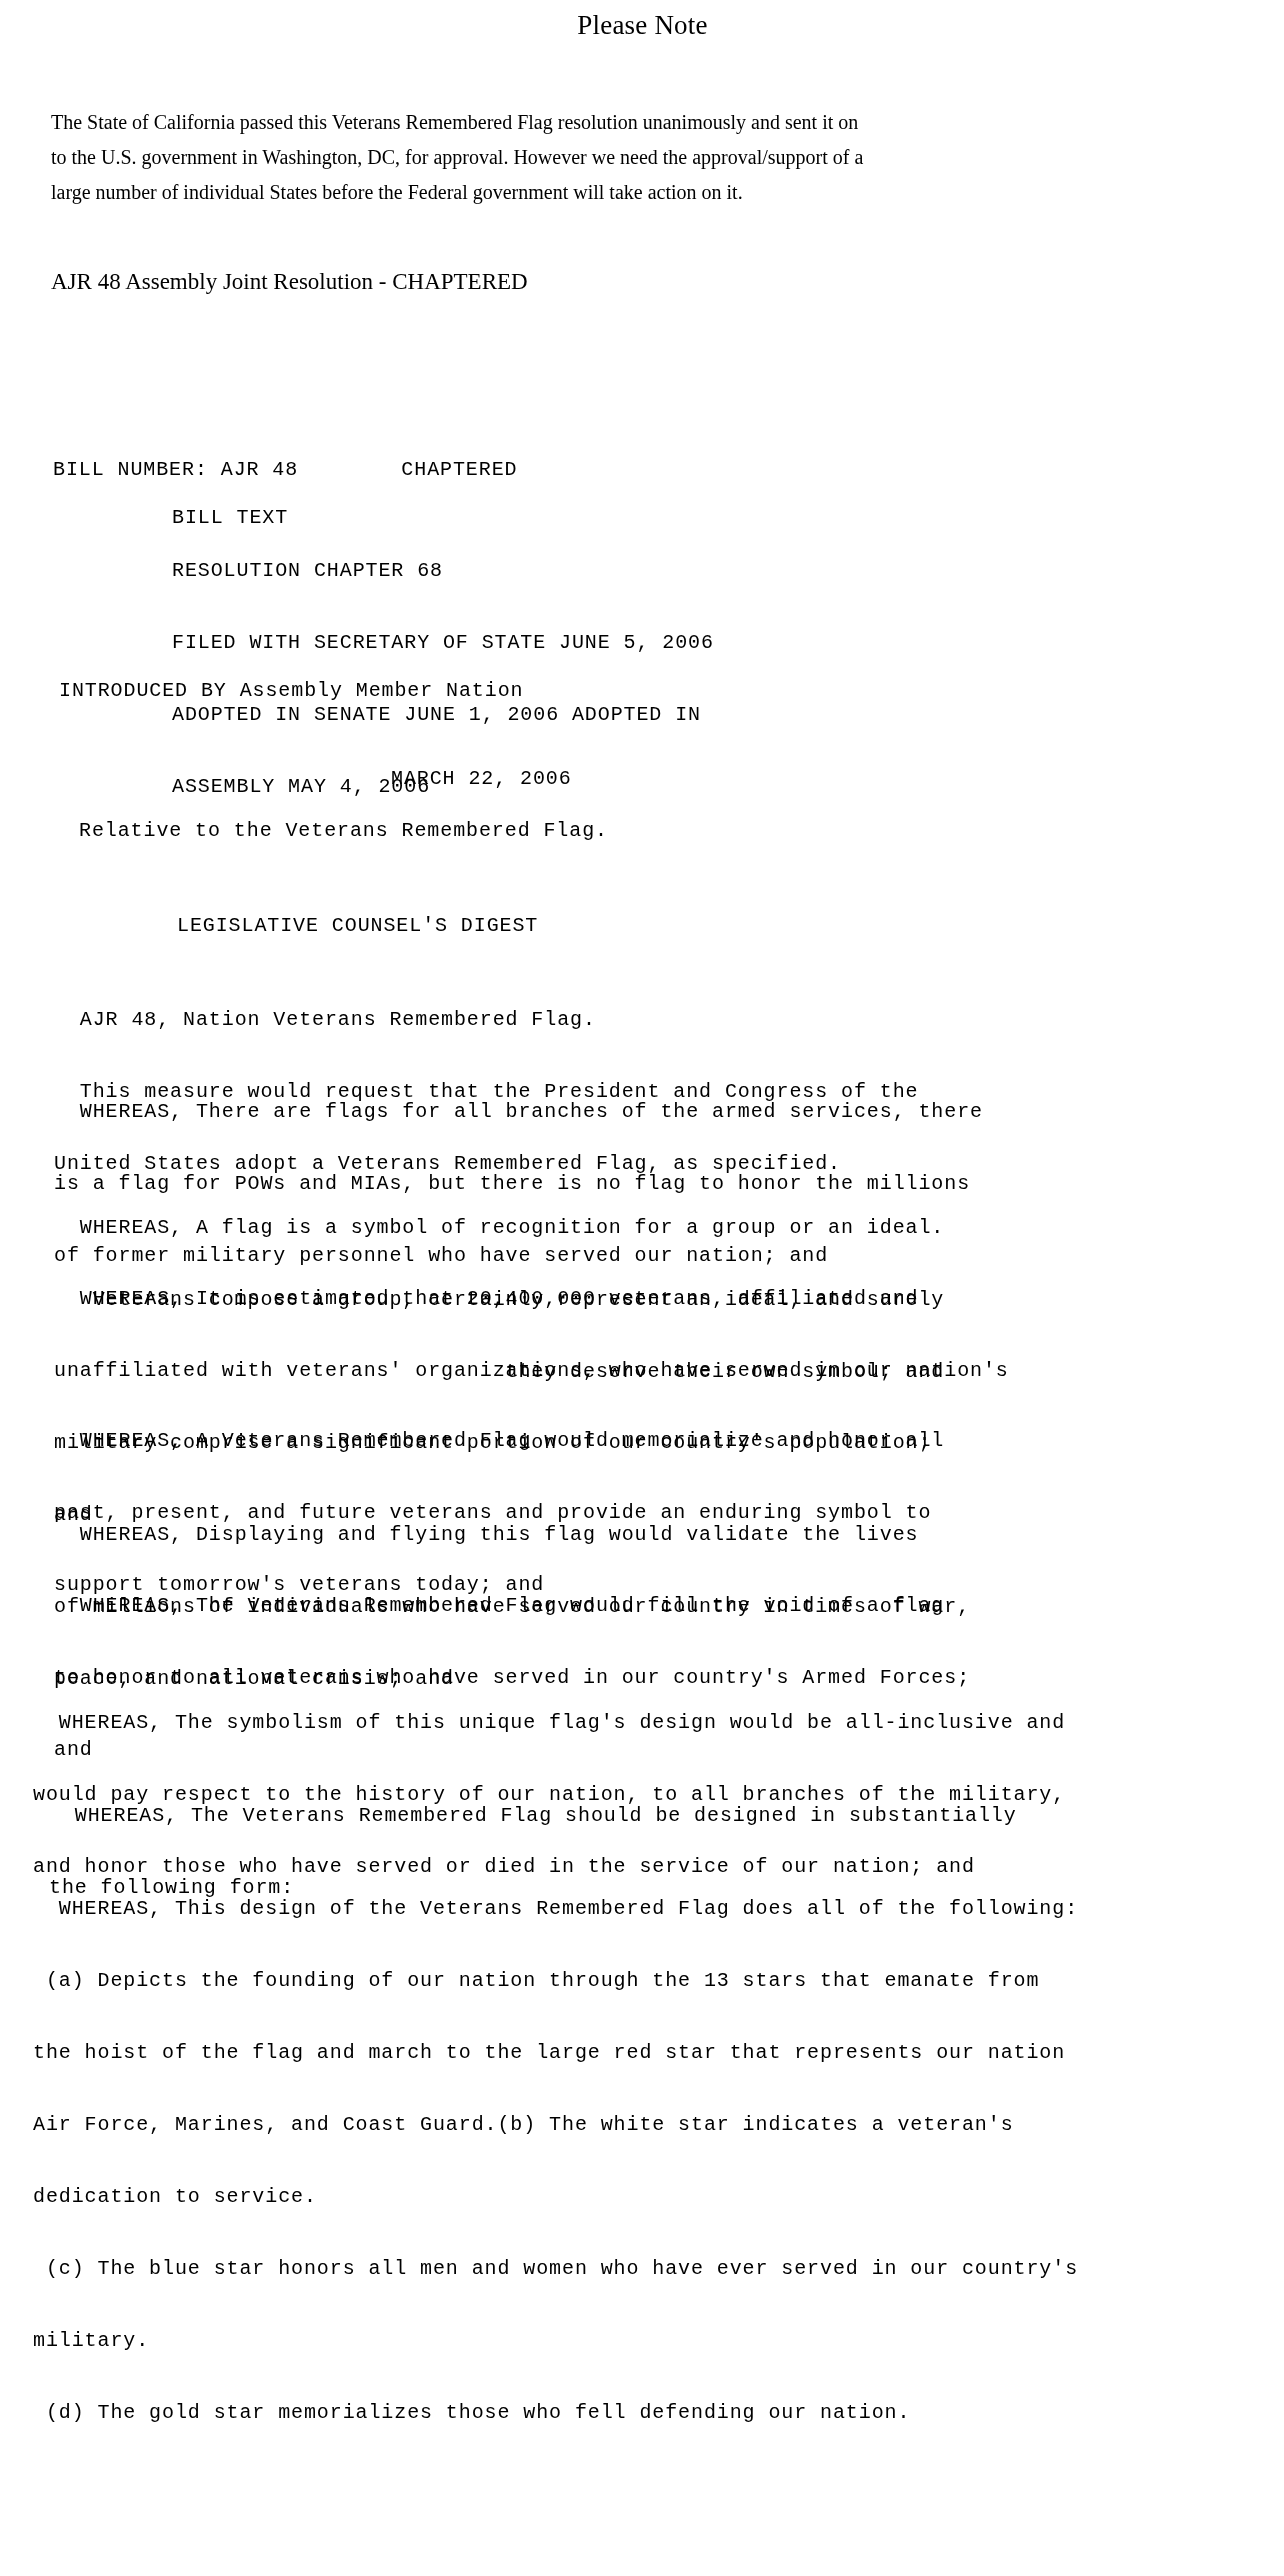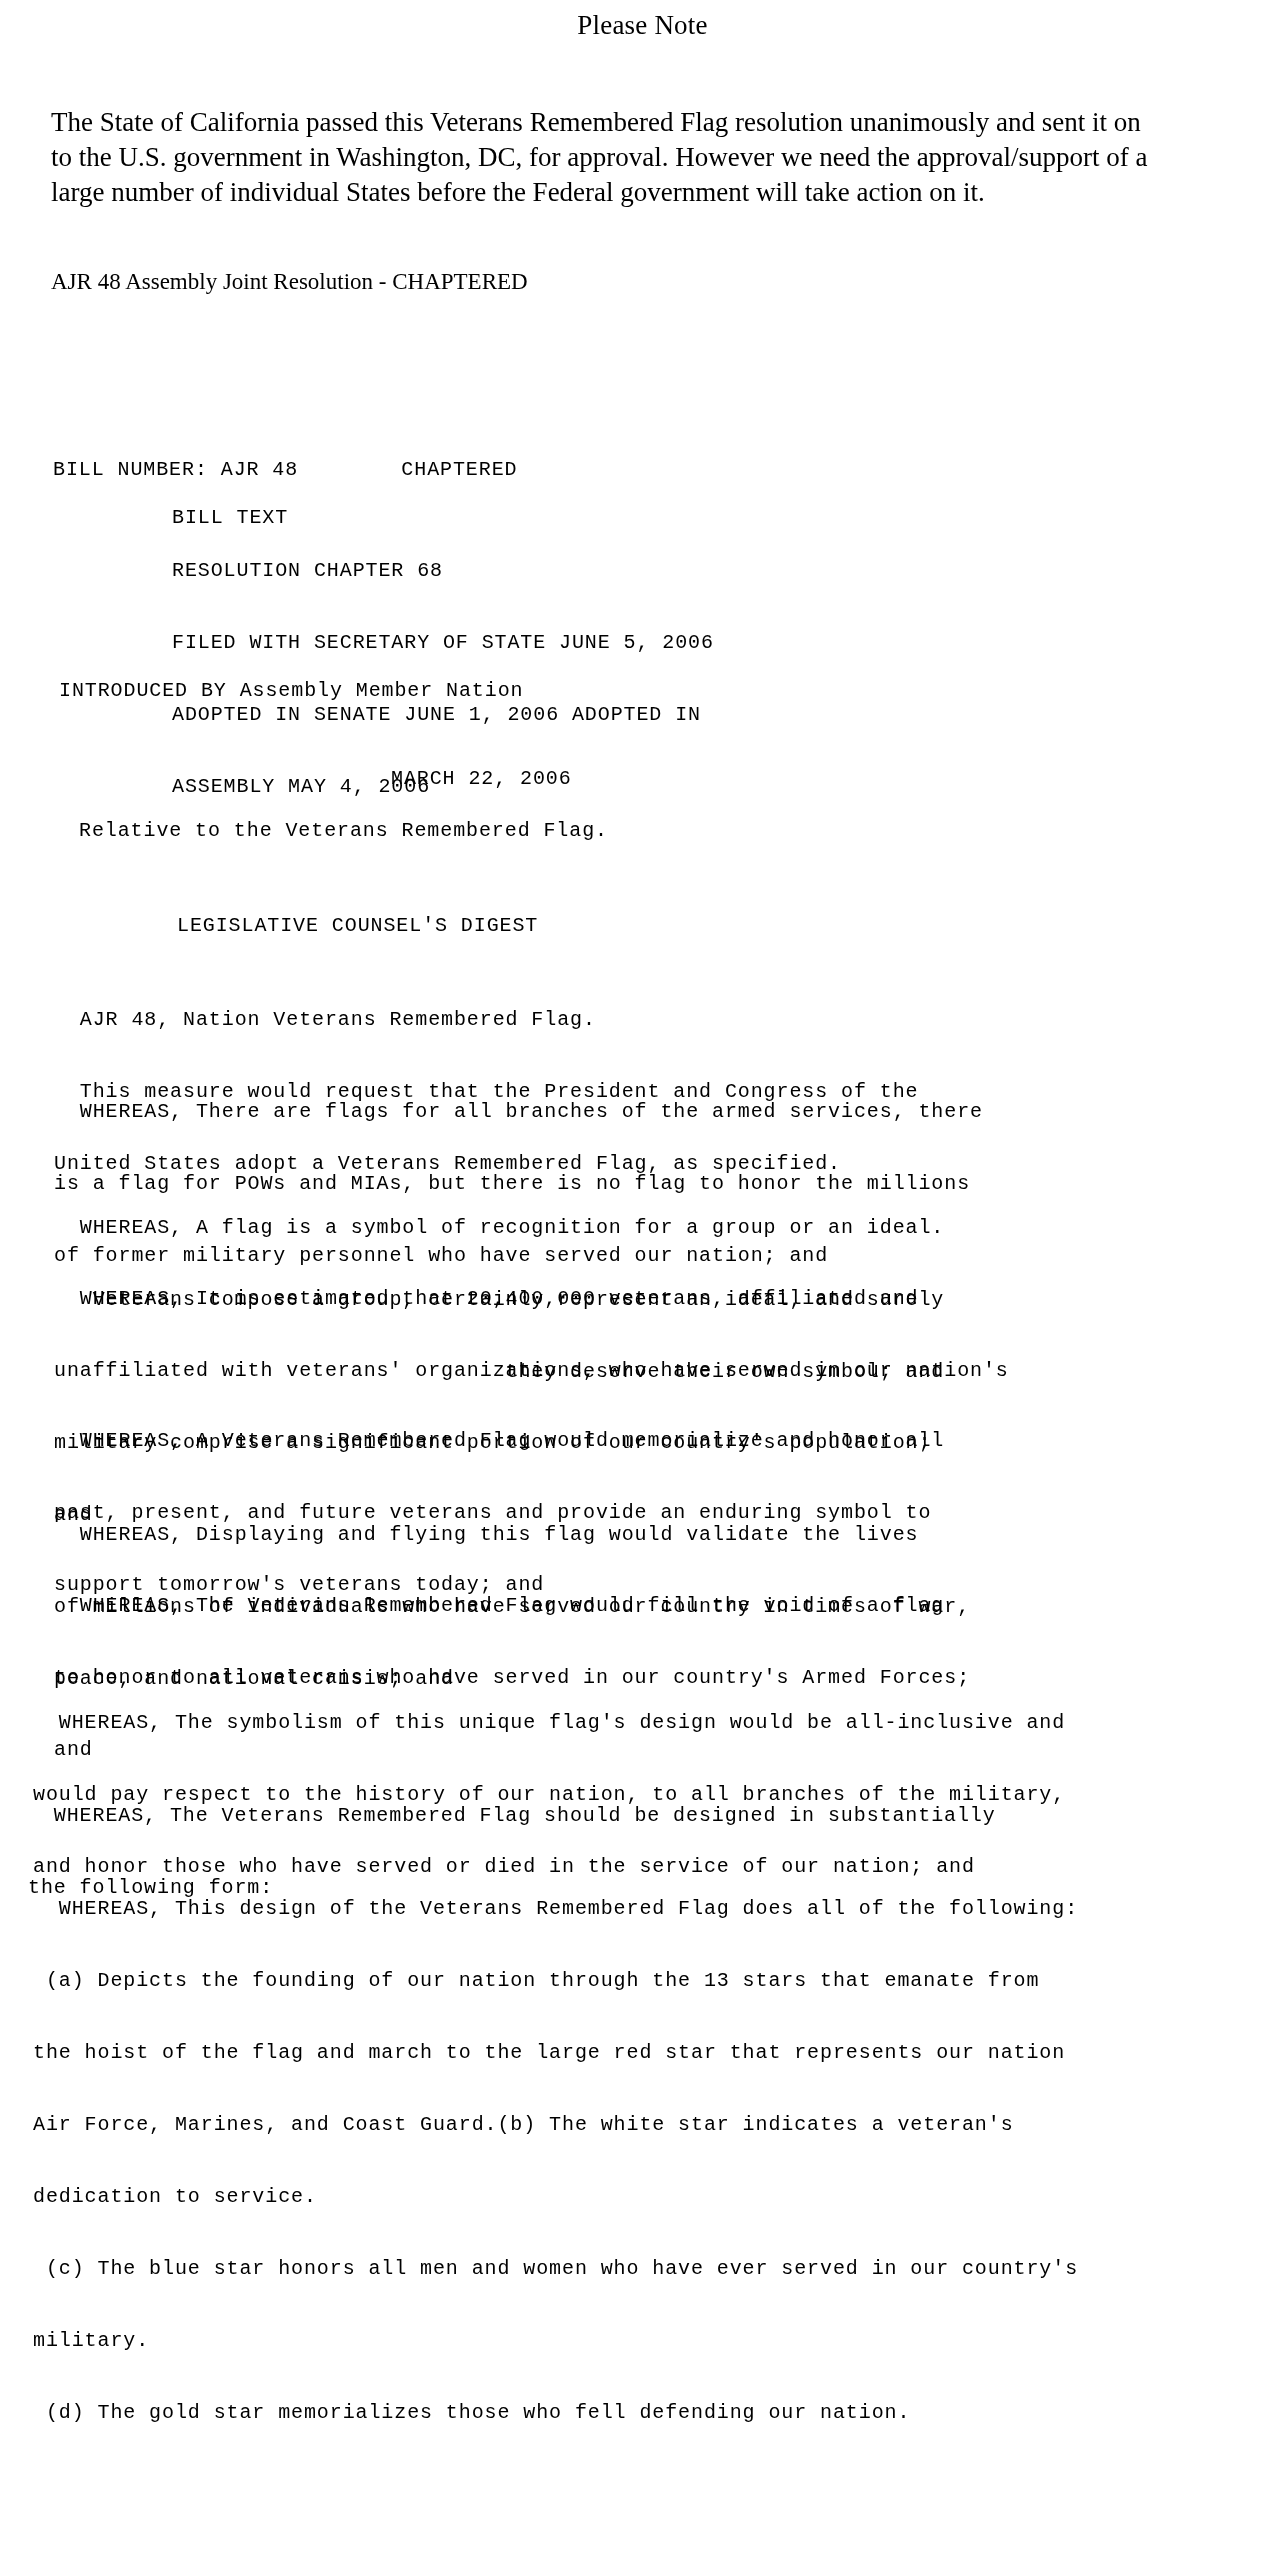--- a/index.html
+++ b/index.html
@@ -40,21 +40,21 @@
     line-height: 35px;
     letter-spacing: 0.2px;
     white-space: pre;
   }
 
   .intro-para {
     position: absolute;
     left: 51px;
     top: 105px;
     width: 1202px;
-    font-size: 27px;
+    font-size: 20px;
     line-height: 35px;
   }
   .intro-para .ln { display: block; white-space: pre; }
 
   .chapter-line {
     position: absolute;
     left: 51px;
     top: 266px;
     font-size: 23px;
     line-height: 32px;
@@ -82,21 +82,21 @@
   .b-relative  { left: 79px;  top: 771px; }
   .b-digesthdr { left: 177px; top: 866px; }
   .b-digest    { left: 54px;  top: 960px; }
   .b-w1        { left: 54px;  top: 1052px; }
   .b-w2        { left: 54px;  top: 1168px; text-align: right; }
   .b-w3        { left: 54px;  top: 1239px; }
   .b-w4        { left: 54px;  top: 1381px; }
   .b-w5        { left: 54px;  top: 1475px; }
   .b-w6        { left: 54px;  top: 1546px; }
   .b-w7        { left: 33px;  top: 1663px; }
-  .b-w8        { left: 28px;  top: 1756px; }
+  .b-w8        { left: 49px;  top: 1756px; }
   .b-design    { left: 33px;  top: 1849px; }
 
   
 </style>
 </head>
 <body>
 
 <div class="page">
 
   <div class="serif doc-title">Please Note</div>

